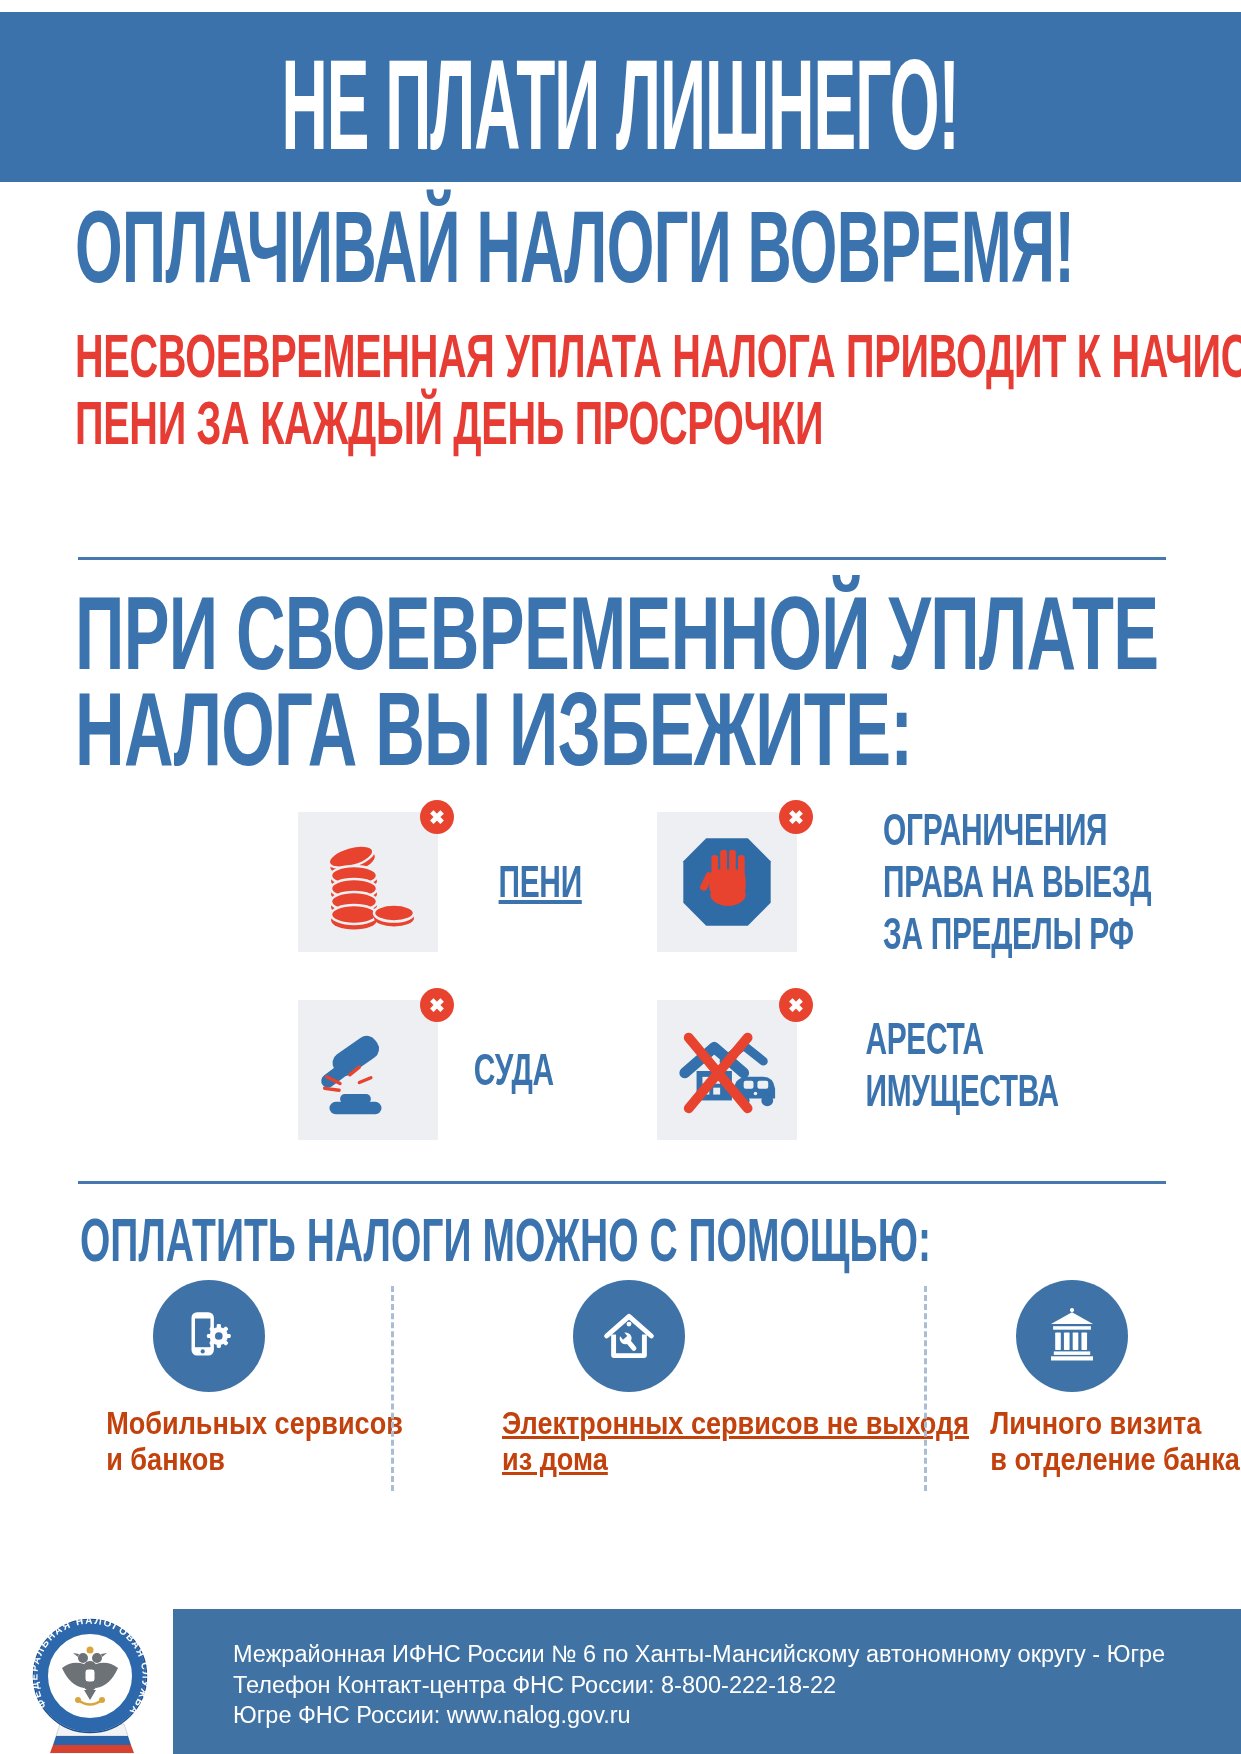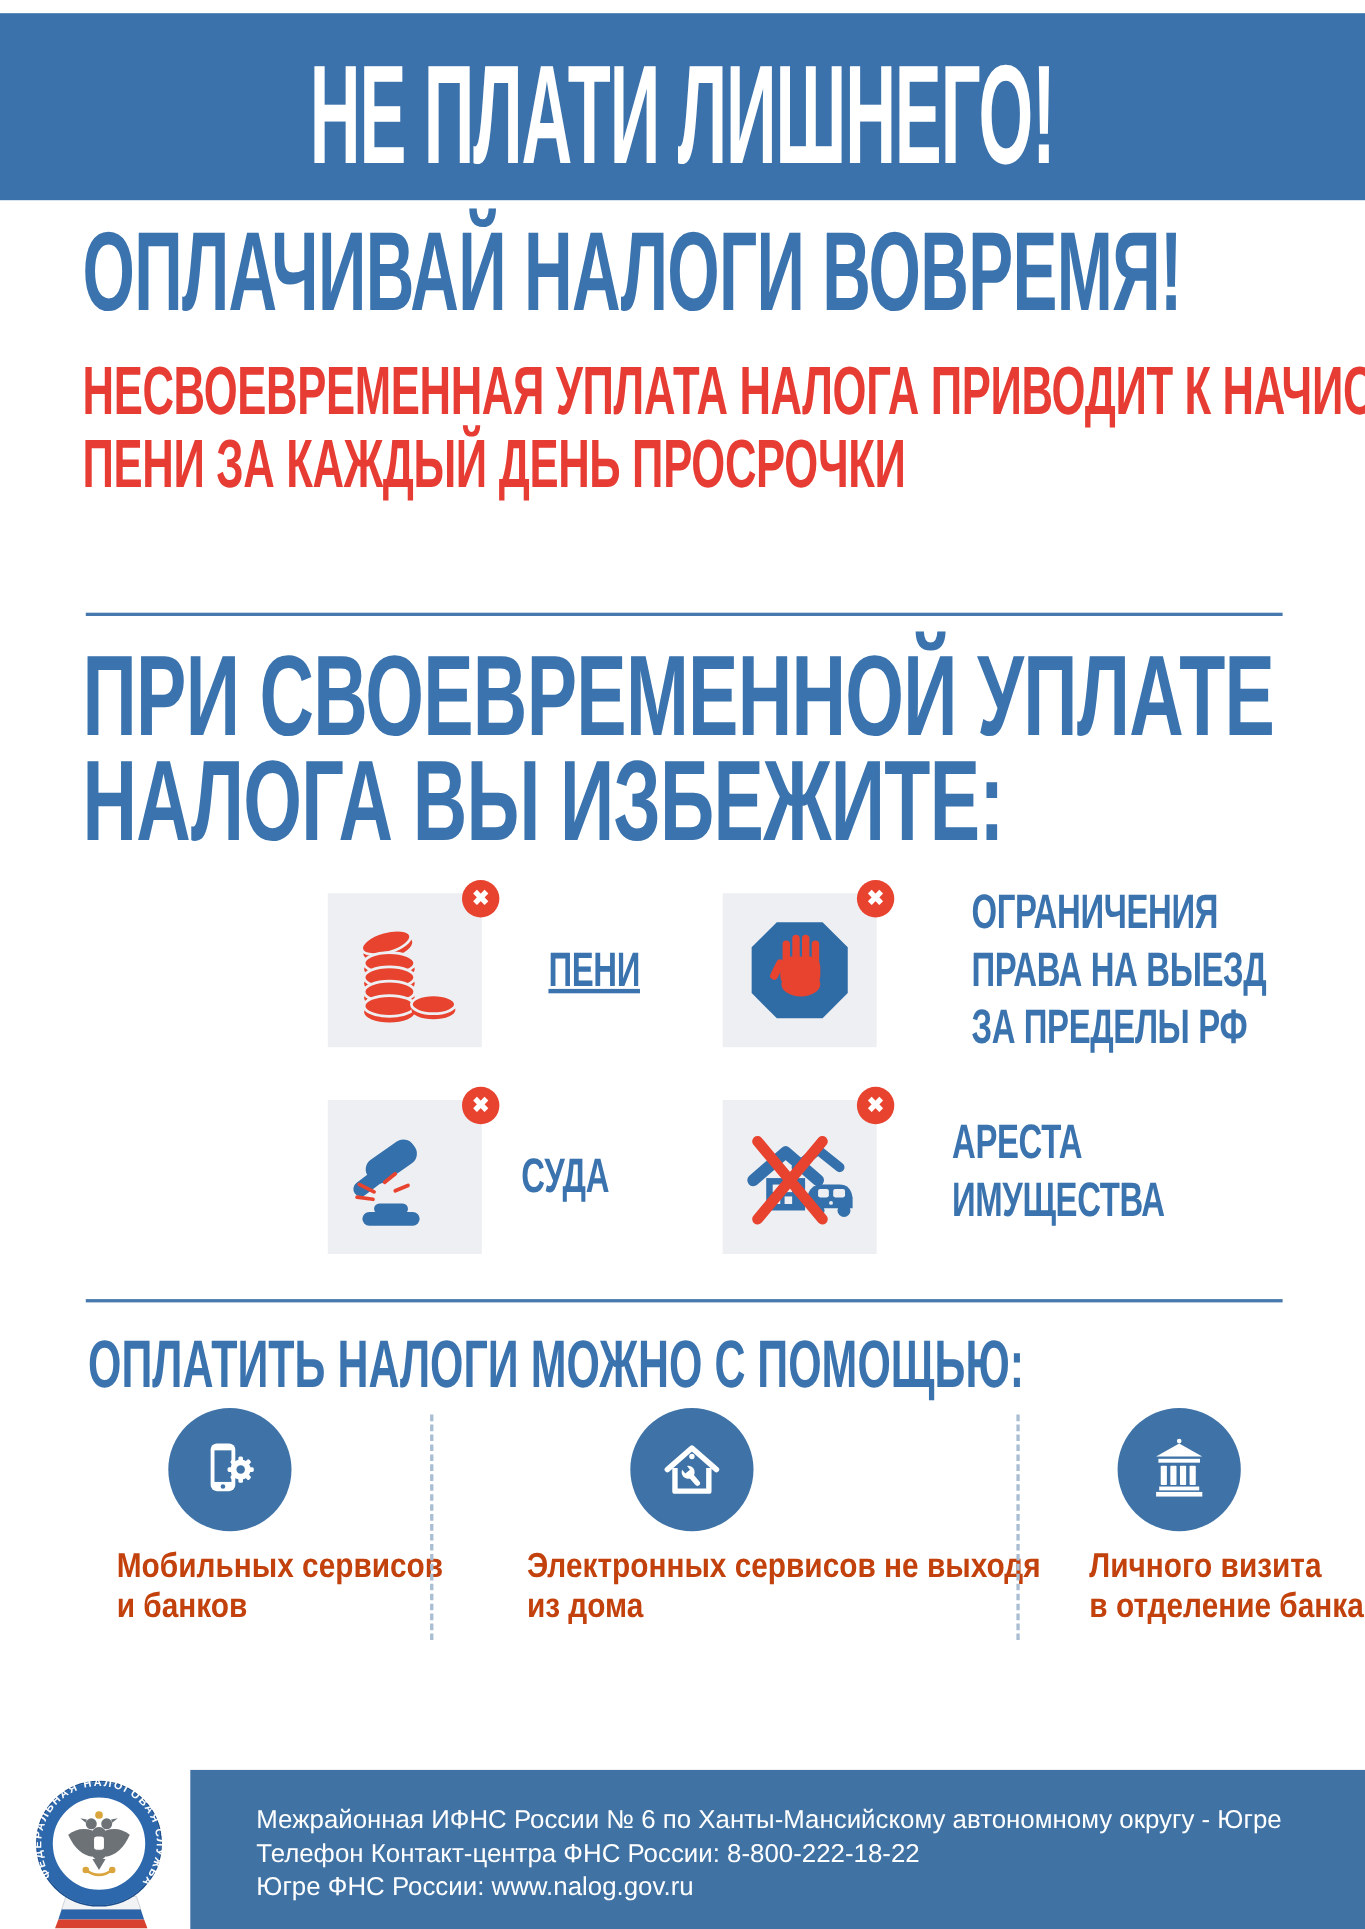--- a/index.html
+++ b/index.html
@@ -236,21 +236,21 @@
       <path d="M18,50 L50,22 L82,50" fill="none" stroke="#ffffff" stroke-width="7" stroke-linecap="round" stroke-linejoin="round"></path>
       <path d="M28,48 L28,78 L72,78 L72,48" fill="none" stroke="#ffffff" stroke-width="7" stroke-linejoin="round"></path>
       <circle cx="50" cy="33" r="3.5" fill="#ffffff"></circle>
       <g transform="rotate(-40 49 58)">
         <circle cx="49" cy="52" r="8.5" fill="#ffffff"></circle>
         <rect x="45" y="42" width="8" height="9" fill="#3f73a7"></rect>
         <rect x="45.5" y="56" width="7" height="18" rx="3.5" fill="#ffffff"></rect>
       </g>
     </svg>
   </div>
-  <div class="m-label" style="left:441px;">
+  <div class="m-label" style="left:464px;text-decoration:underline;">
     <span class="ln">Электронных сервисов не выходя</span>
     <span class="ln">из дома</span>
   </div>
 
   <div class="vsep" style="left:924px;"></div>
 
   <div class="circle" style="left:1016px;top:1280px;">
     <svg width="70" height="70" viewBox="0 0 100 100">
       <g fill="#ffffff">
         <circle cx="50" cy="13" r="3"></circle>

